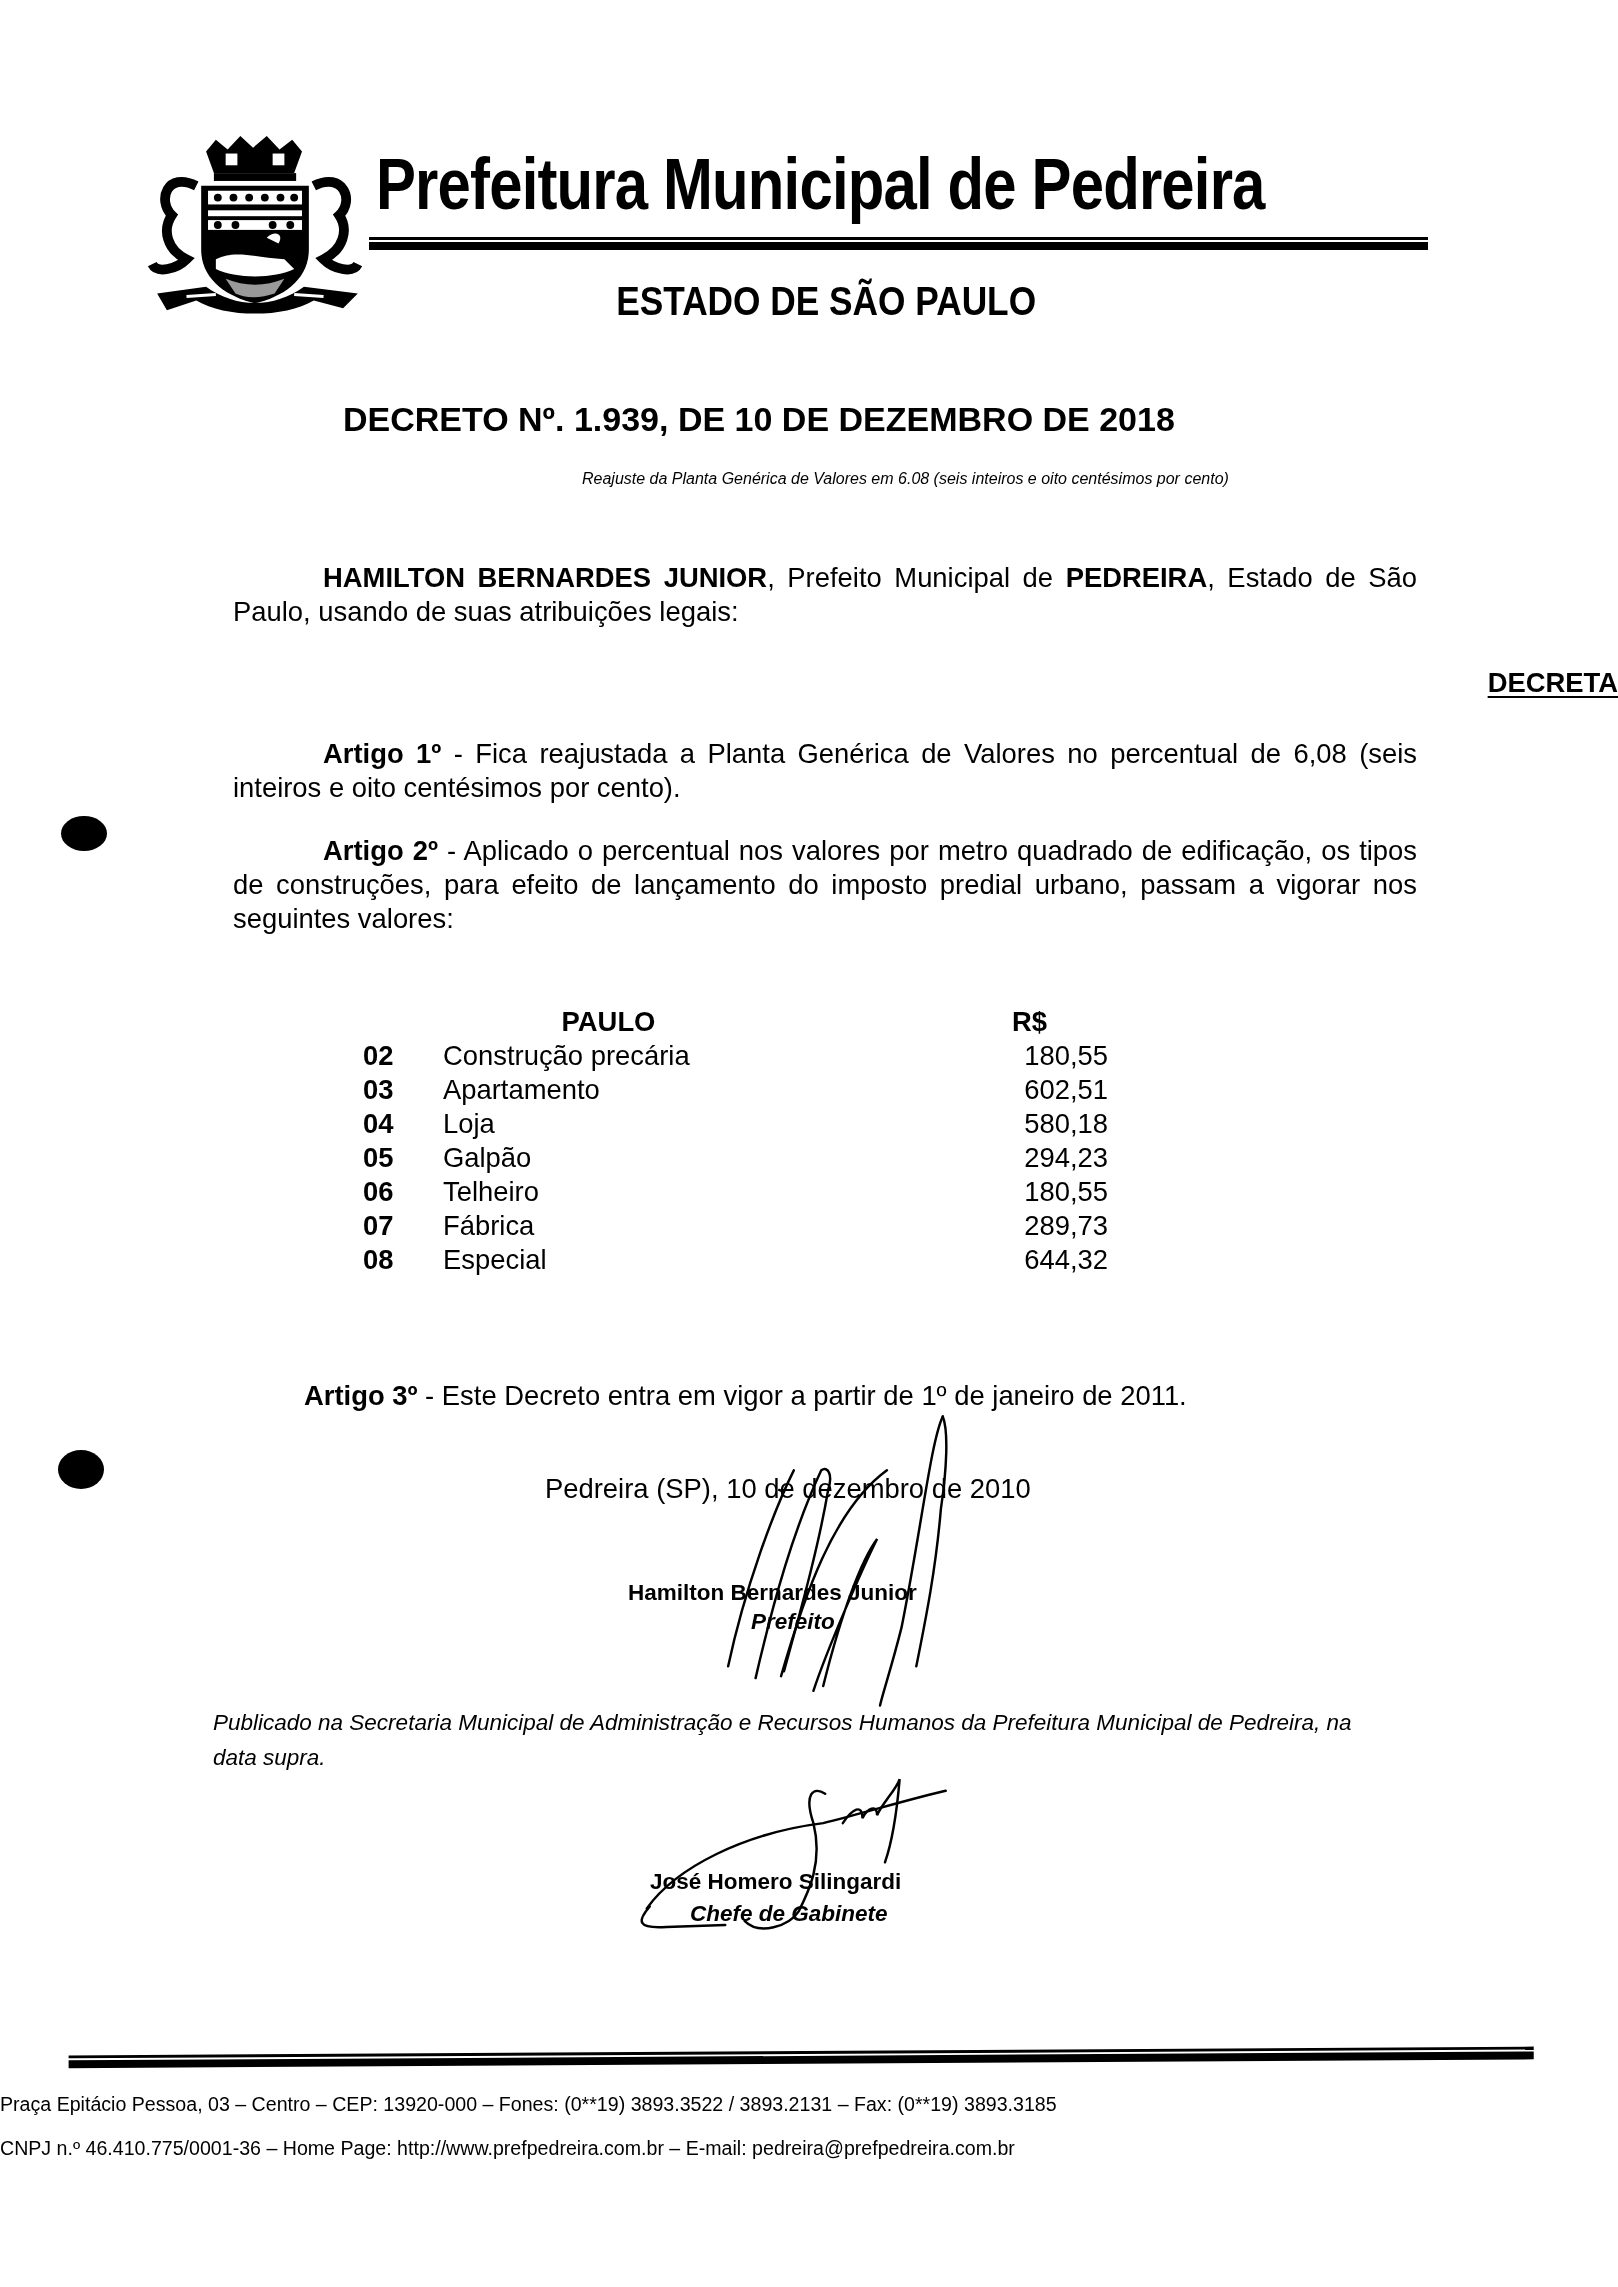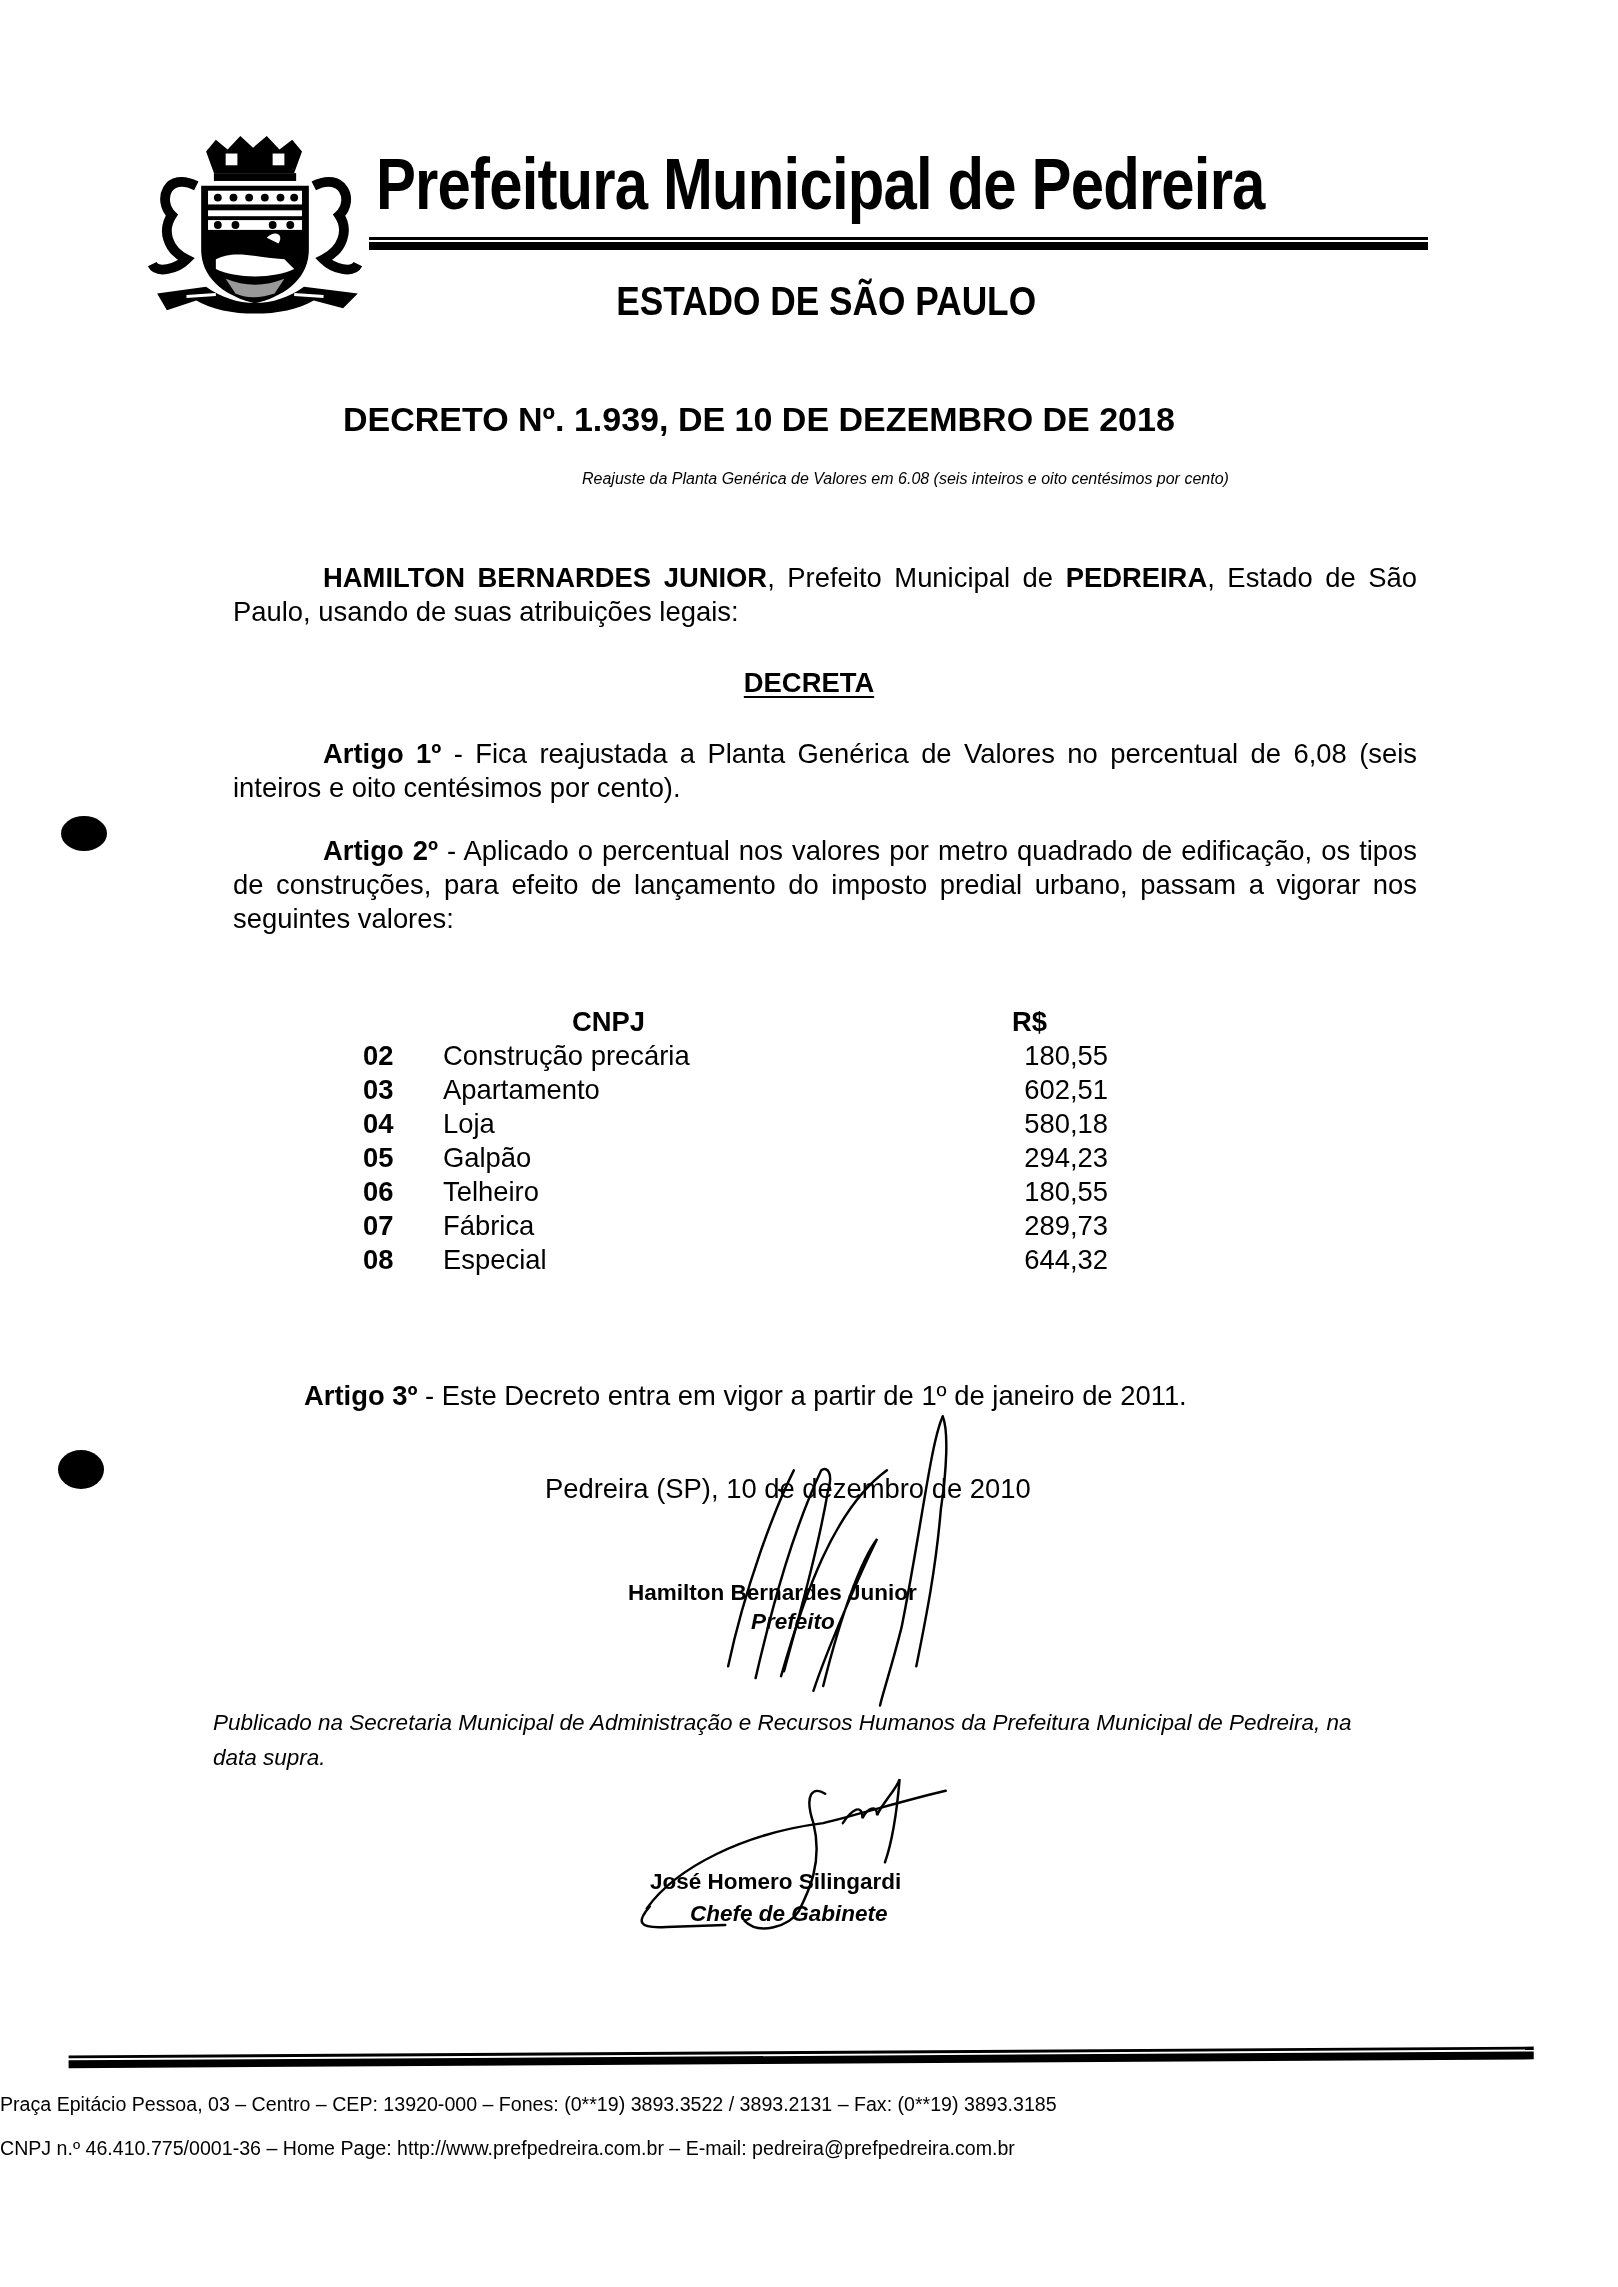--- a/index.html
+++ b/index.html
@@ -12,21 +12,21 @@
   .rule-thin { left:369px; top:237px; width:1059px; height:2.9px; background:#000; }
   .rule-thick { left:369px; top:242px; width:1059px; height:7.8px; background:#000; }
   .state { left:0; width:1476px; top:278px; text-align:center; font-size:41px; font-weight:bold;
            white-space:nowrap; }
   .state span { display:inline-block; transform:scaleX(0.86); margin-left:176px; }
   .decree-title { left:343px; top:402px; font-size:34px; font-weight:bold; white-space:nowrap; line-height:1; }
   .ementa { left:582px; top:465px; width:814px; font-size:16px; font-style:italic; line-height:28px;
             text-align:justify; text-align-last:left; }
   .para { left:213px; width:1184px; font-size:27.4px; line-height:34px; text-align:justify;margin-left:20px; }
   .para .indent { display:inline-block; width:90px; }
-  .center-head { left:0; width:1618px; text-align:center; top:667px; font-size:27.4px; font-weight:bold;
+  .center-head { left:0; width:1618px; text-align:right; top:667px; font-size:27.4px; font-weight:bold;
                  text-decoration:underline; text-underline-offset:3.9px; }
   .tbl { left:363px; top:1005px; width:745px; font-size:27.4px; line-height:34px; }
   .tbl .row { display:flex; height:34px; }
   .tbl .code { width:80px; font-weight:bold; }
   .tbl .name { flex:1; }
   .tbl .val { width:157px; text-align:right; }
   .tbl .head .name { text-align:center; font-weight:bold; padding-right:118px; }
   .tbl .head .val { font-weight:bold; text-align:center; padding-left:59px; }
   .art3 { left:304px; top:1380px; font-size:27.4px; white-space:nowrap; }
   .place-date { left:545px; top:1446px; font-size:27.4px; white-space:nowrap;margin-top:27px; }
@@ -88,21 +88,21 @@
 
 <div class="abs center-head">DECRETA</div>
 
 <div class="abs para" style="top:737px;"><span class="indent"></span><b>Artigo 1º</b><span> - Fica reajustada a Planta Genérica de Valores no percentual de 6,08 (seis  inteiros e oito centésimos por cento).</span></div>
 
 <div class="abs para" style="top:834px;"><span class="indent"></span><b>Artigo 2º</b><span> - Aplicado o percentual nos valores por metro quadrado de edificação, os tipos de construções, para efeito de lançamento do imposto predial urbano, passam a vigorar nos seguintes valores:</span></div>
 
 <div class="abs tbl">
   <div class="row head">
     <span class="code"></span>
-    <span class="name">CNPJ</span>
+    <span class="name">PAULO</span>
     <span class="val">R$</span>
   </div>
   <div class="row">
       <span class="code">02</span>
       <span class="name">Construção precária</span>
       <span class="val">180,55</span>
     </div>
   <div class="row">
       <span class="code">03</span>
       <span class="name">Apartamento</span>

